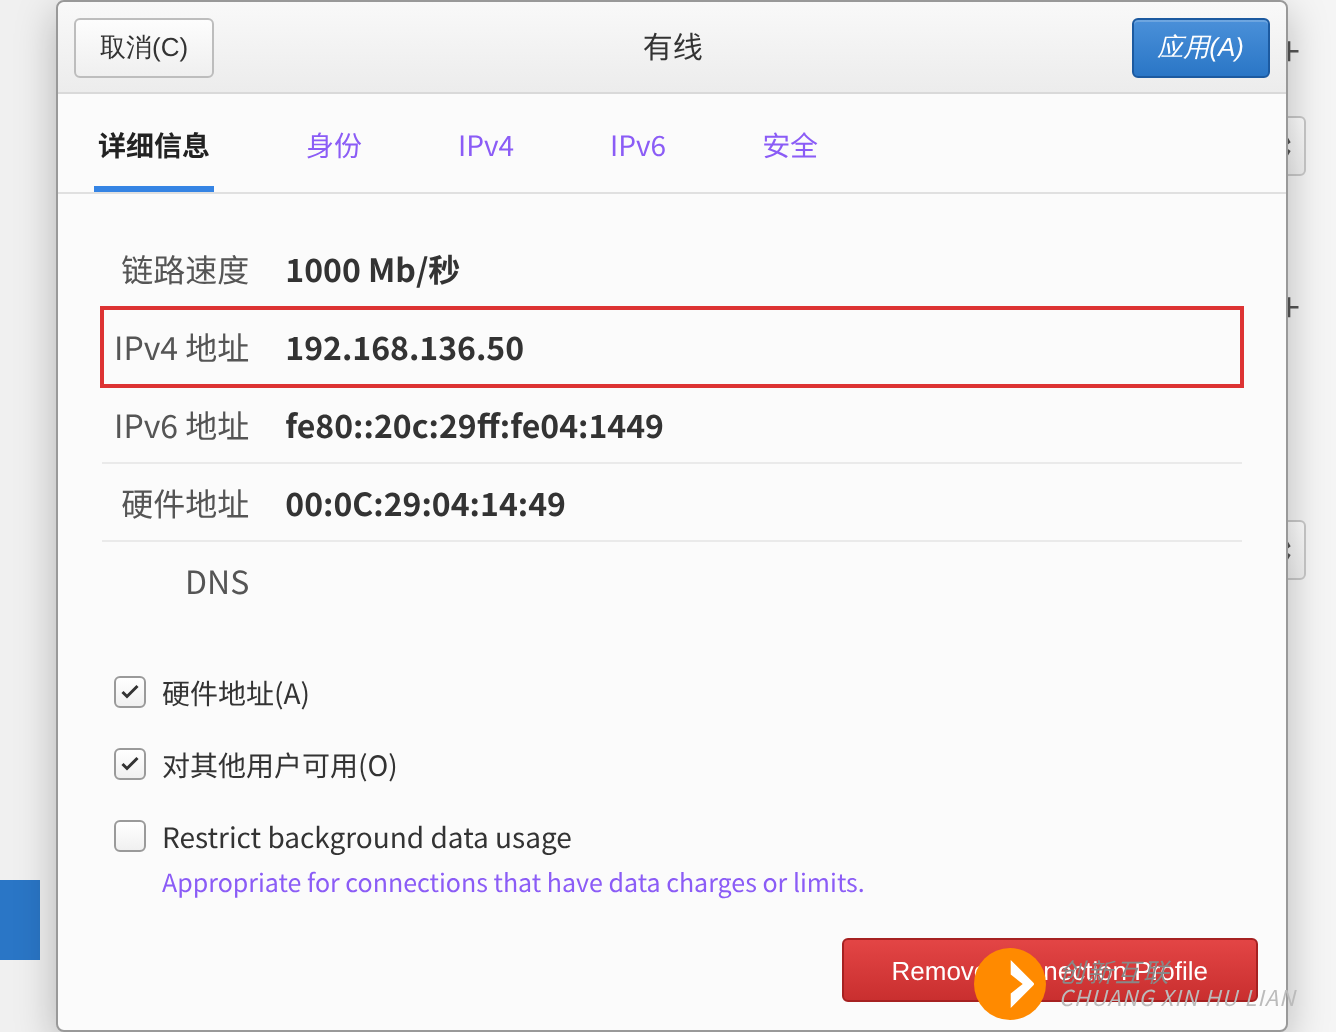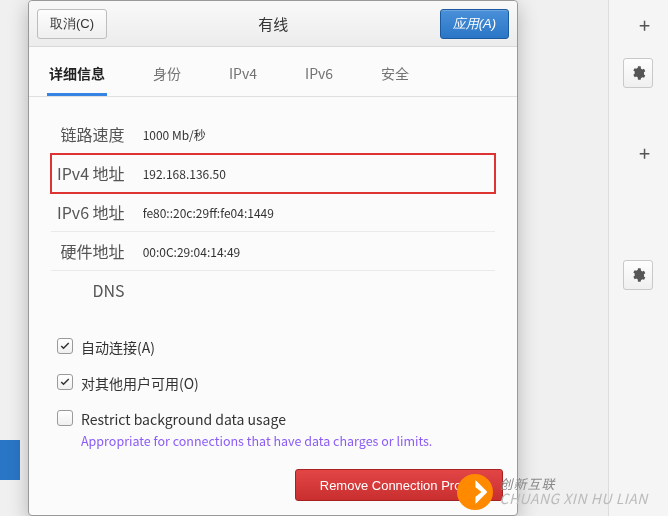--- a/index.html
+++ b/index.html
@@ -6,21 +6,21 @@
   html, body { width: 668px; height: 516px; font-family: "Noto Sans CJK SC", "Microsoft YaHei", sans-serif; font-size: 14px; background: #f7f7f7; overflow: hidden; }
   .bg-panel { position: absolute; left: 0; right: 0; top: 0; height: 516px; background: #f0f0f0; }
   .bg-right-col { position: absolute; right: 0; top: 0; width: 60px; height: 516px; border-left: 1px solid #dcdcdc; background: #f5f5f5; }
   .bg-plus { position: absolute; right: 18px; font-size: 20px; color: #555; }
   .bg-gear { position: absolute; right: 15px; width: 30px; height: 30px; border: 1px solid #c9c9c9; background: linear-gradient(#fdfdfd,#efefef); border-radius: 3px; display:flex; align-items:center; justify-content:center; }
   .bg-blue-strip { position: absolute; left: 0; top: 440px; width: 20px; height: 40px; background: #2a76c6; }
 
   .dialog {
     position: absolute;
     left: 28px; top: 0;
-    width: 490px; height: 516px;
+    width: 616px; height: 516px;
     background: #fbfbfb;
     border: 1px solid #999;
     border-radius: 4px;
     box-shadow: 0 6px 20px rgba(0,0,0,0.25);
     display: flex; flex-direction: column;
   }
   .titlebar {
     height: 46px;
     display: flex; align-items: center; justify-content: space-between;
     padding: 0 8px;
@@ -42,28 +42,28 @@
     background: linear-gradient(#4a90d9,#2a76c6);
     color: #fff;
     box-shadow: inset 0 1px 0 rgba(255,255,255,0.2);
     font-style: italic;
   }
   .tabs {
     display: flex; gap: 44px;
     padding: 10px 18px 0 18px;
     border-bottom: 1px solid #e0e0e0;
   }
-  .tab { padding: 6px 2px 10px 2px; color: #737373; cursor: pointer; }
+  .tab { padding: 6px 2px 10px 2px; color: #8b5cf6; cursor: pointer; }
   .tab.active { color: #222; font-weight: 600; border-bottom: 3px solid #3584e4; }
   .content { padding: 18px 22px 10px 22px; flex: 1; overflow: hidden; }
   .table { width: 100%; border-collapse: collapse; }
   .table tr td { padding: 7px 6px; vertical-align: middle; }
   .table tr + tr td { border-top: 1px solid #eaeaea; }
   .table td.label { width: 78px; text-align: right; color: #555; font-size: 16px; white-space: nowrap; }
-  .table td.value { color: #333; font-size: 12px; padding-left: 12px; }
+  .table td.value { color: #333; font-size: 16px; padding-left: 12px; font-weight: bold; }
   .checks { margin-top: 28px; display: flex; flex-direction: column; gap: 16px; padding-left: 6px; }
   .check-row { display: flex; align-items: flex-start; gap: 8px; }
   .chk {
     width: 16px; height: 16px; border: 1px solid #9a9a9a; border-radius: 3px;
     background: linear-gradient(#fff,#f0f0f0);
     display: inline-flex; align-items: center; justify-content: center;
     flex-shrink: 0; margin-top: 1px;
   }
   .chk svg { width: 12px; height: 12px; }
   .check-row .lbl { color: #333; }
@@ -87,21 +87,21 @@
   .wm-circle {
     width: 36px; height: 36px; border-radius: 50%;
     background: #ff8a00; position: relative;
   }
   .wm-circle::after {
     content: ""; position: absolute; inset: 6px; background: #fff; border-radius: 50%;
     clip-path: polygon(50% 0, 100% 50%, 50% 100%, 50% 70%, 75% 50%, 50% 30%);
   }
   .wm-text { line-height: 1.1; }
   .wm-text .cn { font-size: 13px; color: #888; letter-spacing: 1px; }
-  .wm-text .py { font-size: 14px; color: #bbb; letter-spacing: 0.5px; }
+  .wm-text .py { font-size: 11px; color: #bbb; letter-spacing: 0.5px; }
 </style>
 </head>
 <body>
 
 <div class="bg-panel">
   <div class="bg-right-col">
     <span class="bg-plus" style="top:10px">+</span>
     <div class="bg-gear" style="top:58px">
       <svg viewBox="0 0 24 24" width="16" height="16">
           <path fill="#555" d="M12 8a4 4 0 100 8 4 4 0 000-8zm9 4a7.9 7.9 0 00-.1-1.2l2.1-1.6-2-3.4-2.5 1a8 8 0 00-2-1.2L16 2h-4l-.5 2.6a8 8 0 00-2 1.2l-2.5-1-2 3.4 2.1 1.6A7.9 7.9 0 007 12c0 .4 0 .8.1 1.2L5 14.8l2 3.4 2.5-1c.6.5 1.3.9 2 1.2L12 22h4l.5-2.6c.7-.3 1.4-.7 2-1.2l2.5 1 2-3.4-2.1-1.6c.1-.4.1-.8.1-1.2z"></path>
@@ -158,21 +158,21 @@
     </tbody>
       </table>
 
     <div class="checks">
       <div class="check-row">
         <span class="chk">
           <svg viewBox="0 0 16 16">
               <path d="M3 8l3 3 7-7" stroke="#333" stroke-width="2" fill="none"></path>
             </svg>
         </span>
-        <span class="lbl">自动连接(A)</span>
+        <span class="lbl">硬件地址(A)</span>
       </div>
       <div class="check-row">
         <span class="chk">
           <svg viewBox="0 0 16 16">
               <path d="M3 8l3 3 7-7" stroke="#333" stroke-width="2" fill="none"></path>
             </svg>
         </span>
         <span class="lbl">对其他用户可用(O)</span>
       </div>
       <div class="check-row">

